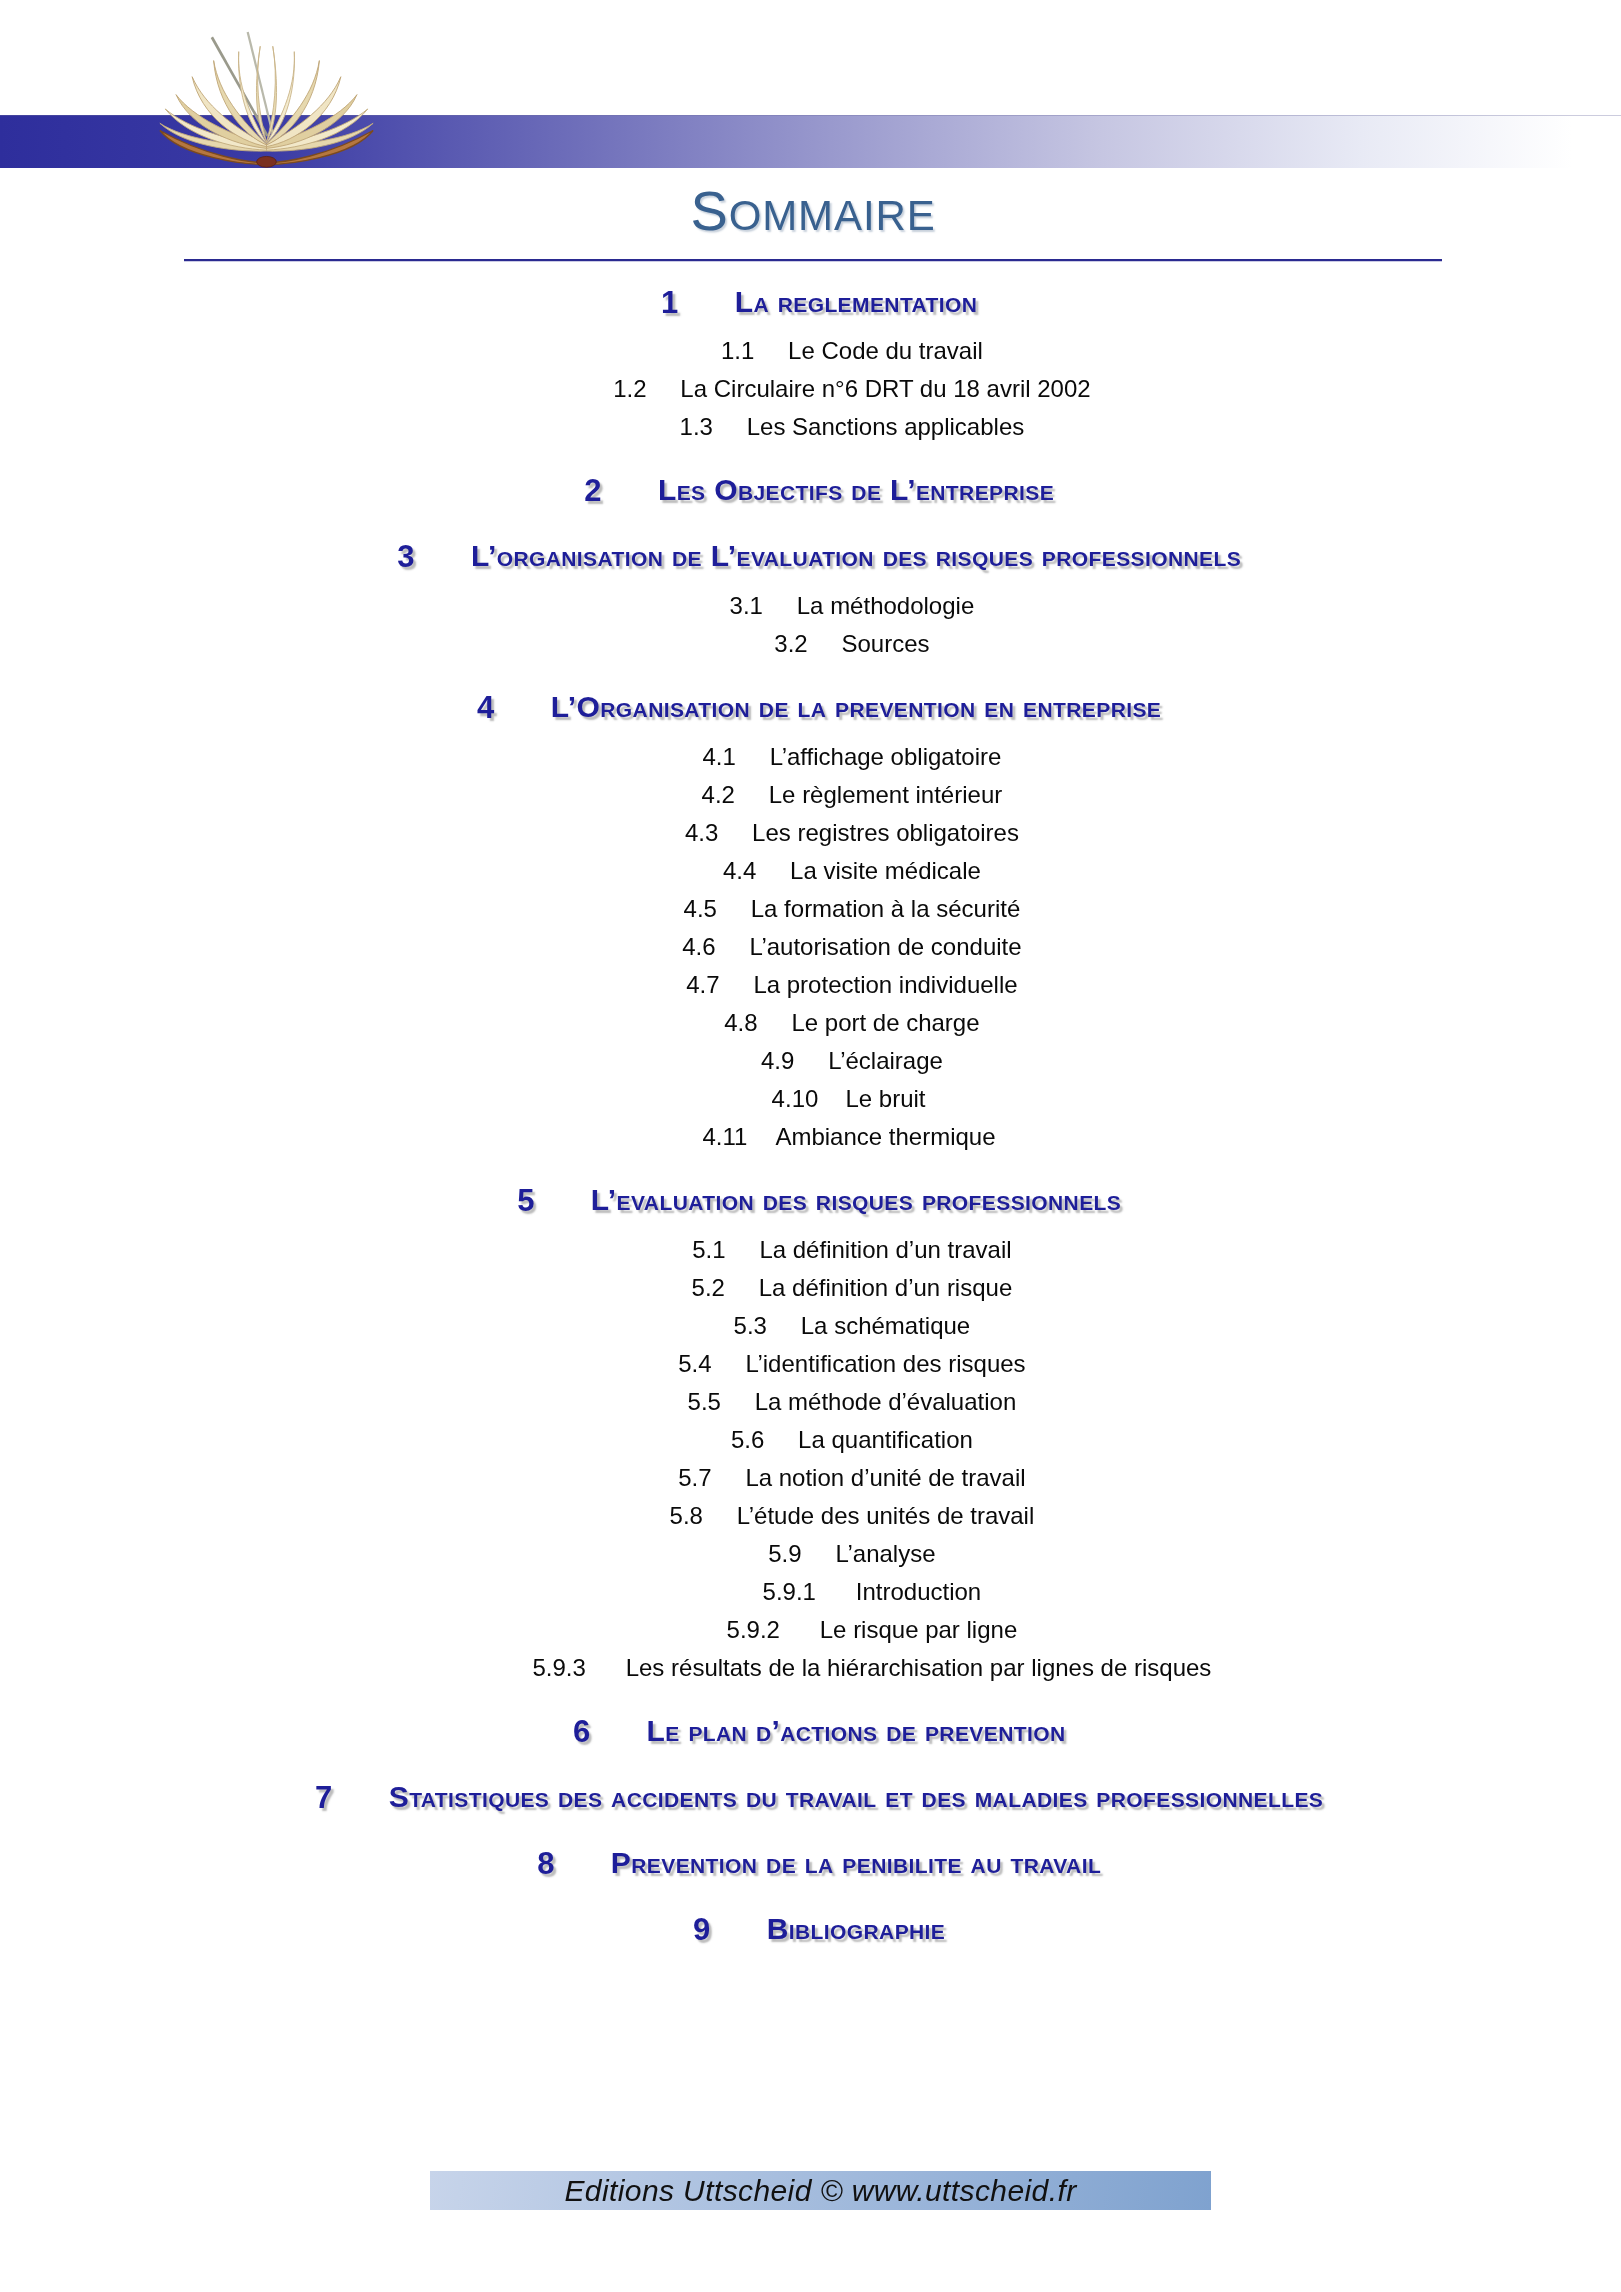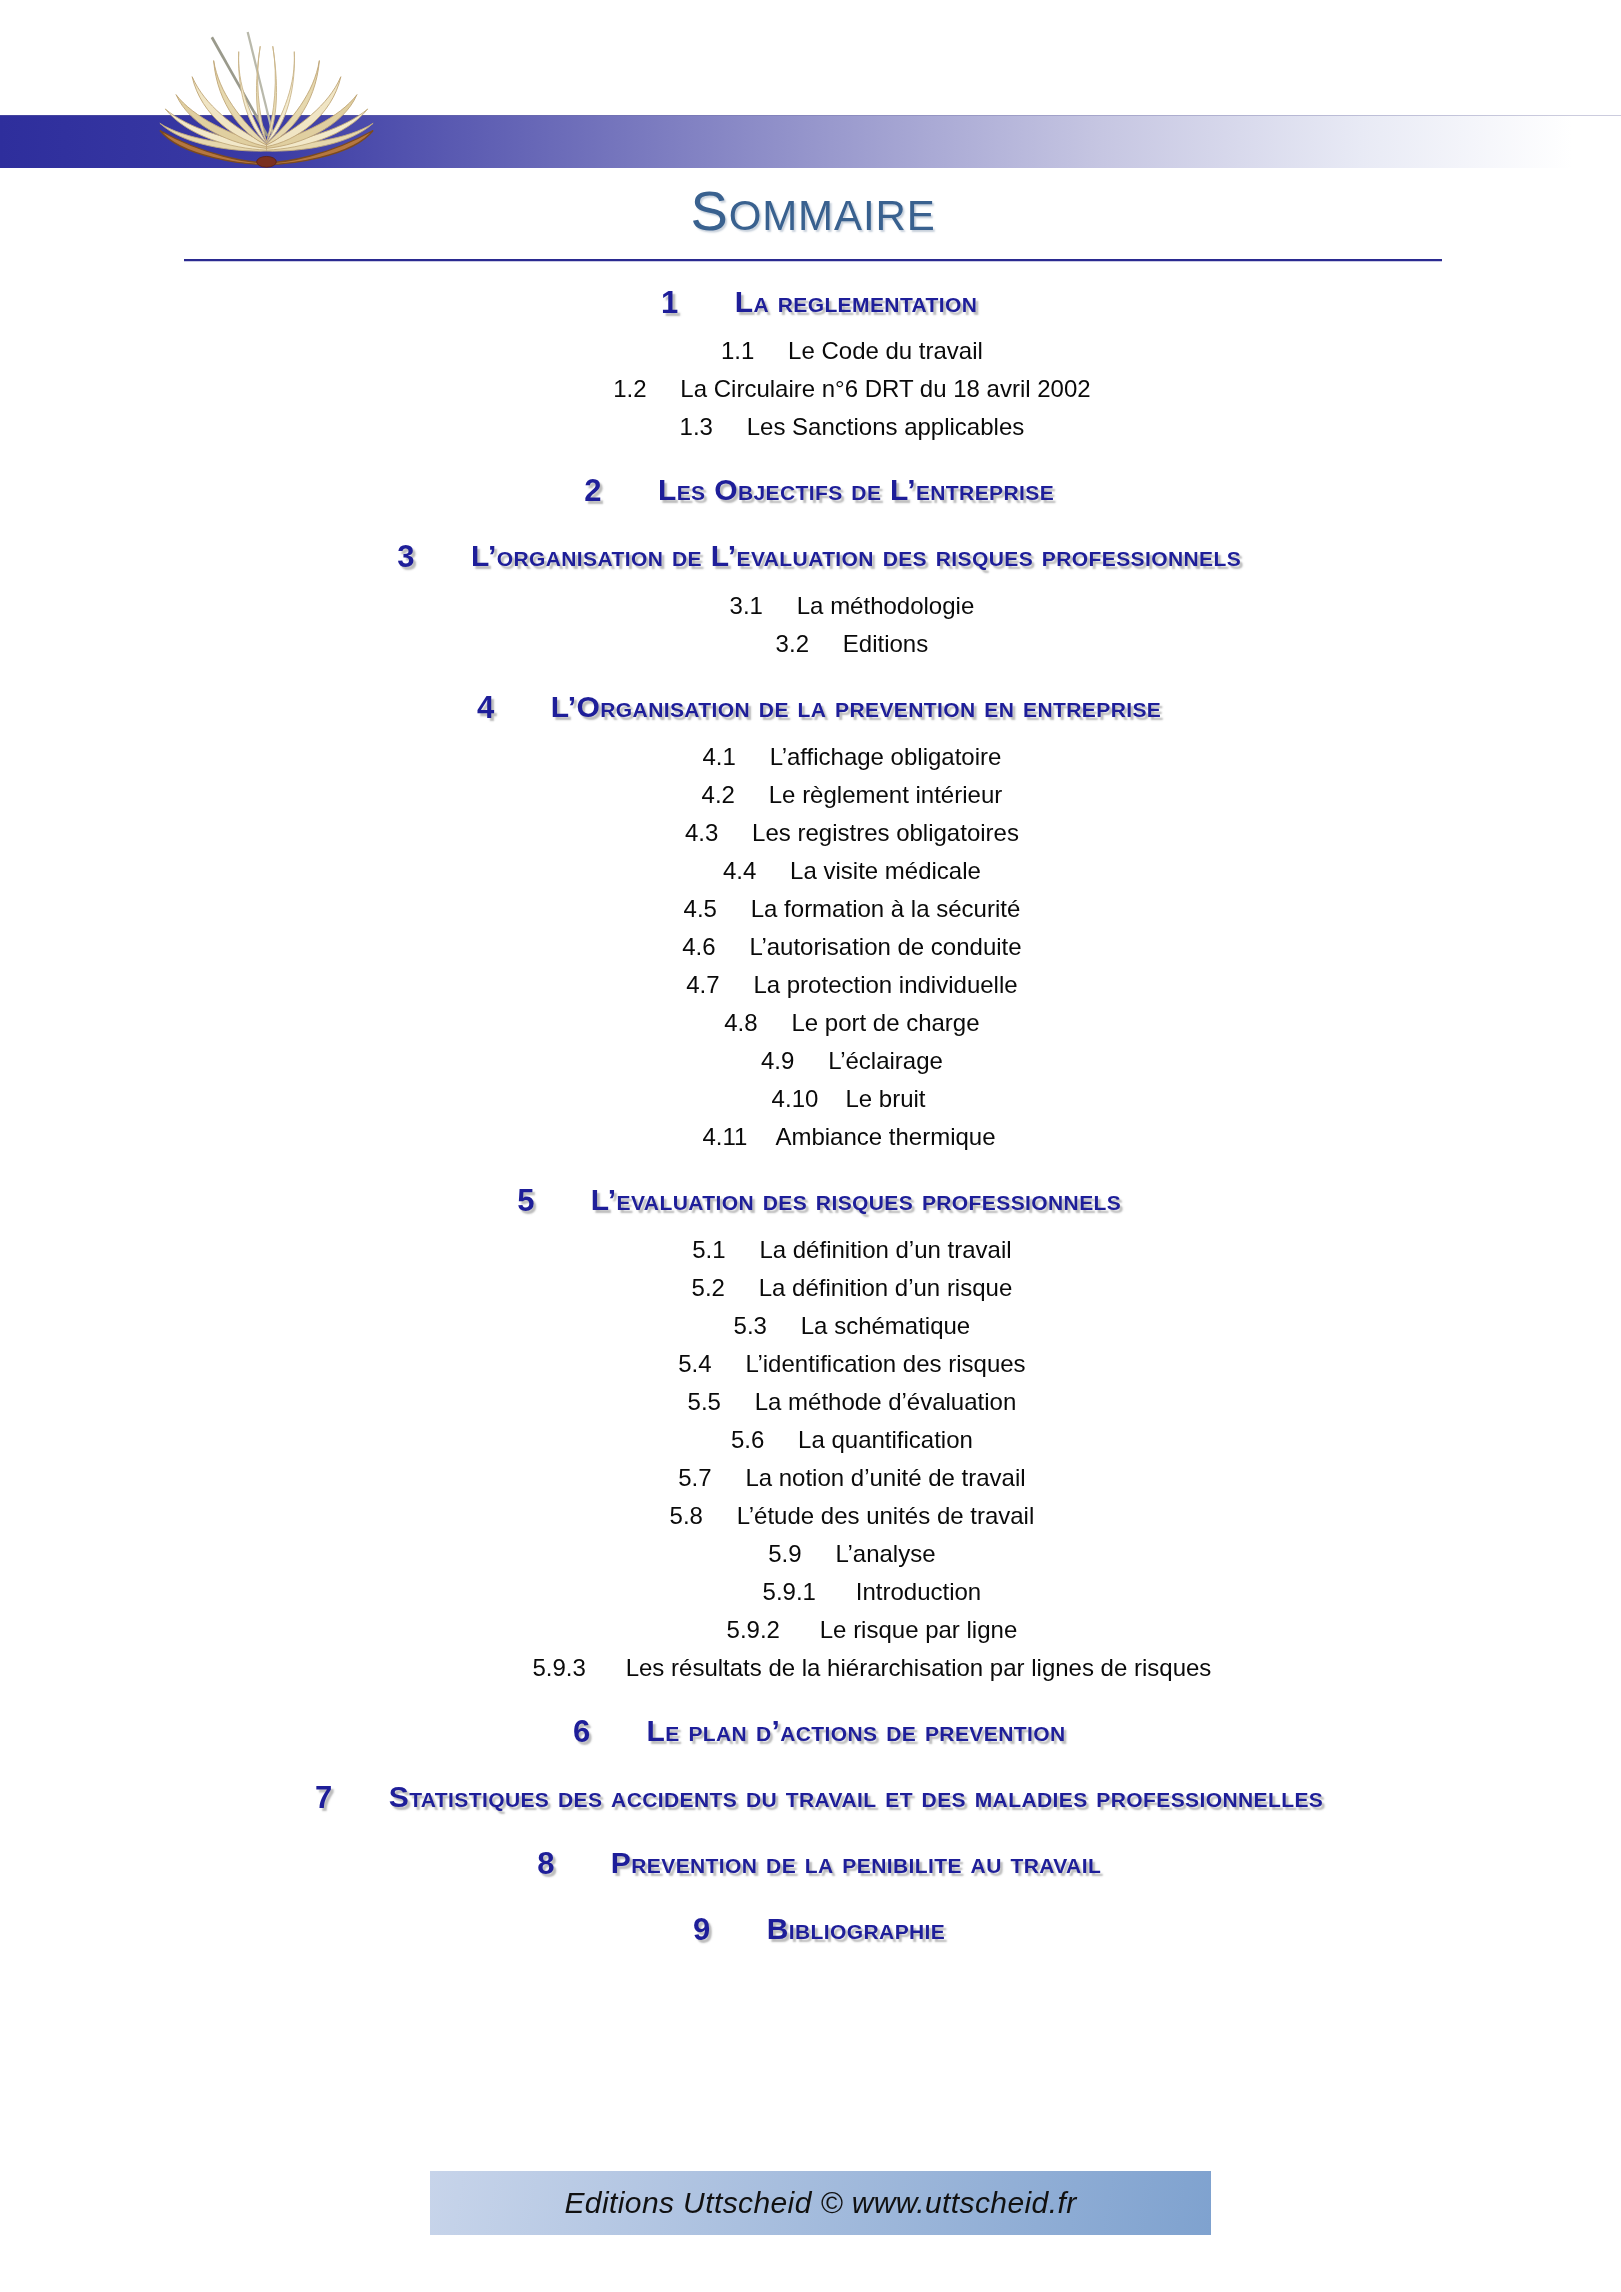--- a/index.html
+++ b/index.html
@@ -43,21 +43,21 @@
     font-size:30px;font-variant:small-caps;letter-spacing:0.4px;line-height:1.55;margin-left:44px;
   }
   .items{margin:5.4px 0 21.5px 0;}
   .item{color:#0a0a0a;font-size:24px;line-height:38px;padding-left:44px;}
   .item-num{display:inline-block;width:101px;}
   .item.sub{padding-left:78px;}
   .item.sub .item-num{width:133px;}
 
   
   .footer-bar{
-    position:absolute;left:430px;top:2171px;width:781px;height:64px;
+    position:absolute;left:430px;top:2171px;width:781px;height:39px;
     background:linear-gradient(100deg,var(--footer-bar-left) 0%,var(--footer-bar-right) 100%);
     display:flex;align-items:center;justify-content:center;
   }
   .footer-text{font-size:30px;font-style:italic;color:#111;letter-spacing:0.4px;}
 </style>
 </head>
 <body>
 
 <div class="page">
 
@@ -101,21 +101,21 @@
         <div class="sec"><span class="sec-num">1</span><span class="sec-title">La reglementation</span></div>
         <div class="items">
           <div class="item"><span class="item-num">1.1</span><span class="item-label">Le Code du travail</span></div>
           <div class="item"><span class="item-num">1.2</span><span class="item-label">La Circulaire n°6 DRT du 18 avril 2002</span></div>
           <div class="item"><span class="item-num">1.3</span><span class="item-label">Les Sanctions applicables</span></div>
         </div>
         <div class="sec"><span class="sec-num">2</span><span class="sec-title">Les Objectifs de L’entreprise</span></div>
         <div class="sec"><span class="sec-num">3</span><span class="sec-title">L’organisation de L’evaluation des risques professionnels</span></div>
         <div class="items">
           <div class="item"><span class="item-num">3.1</span><span class="item-label">La méthodologie</span></div>
-          <div class="item"><span class="item-num">3.2</span><span class="item-label">Editions</span></div>
+          <div class="item"><span class="item-num">3.2</span><span class="item-label">Sources</span></div>
         </div>
         <div class="sec"><span class="sec-num">4</span><span class="sec-title">L’Organisation de la prevention en entreprise</span></div>
         <div class="items">
           <div class="item"><span class="item-num">4.1</span><span class="item-label">L’affichage obligatoire</span></div>
           <div class="item"><span class="item-num">4.2</span><span class="item-label">Le règlement intérieur</span></div>
           <div class="item"><span class="item-num">4.3</span><span class="item-label">Les registres obligatoires</span></div>
           <div class="item"><span class="item-num">4.4</span><span class="item-label">La visite médicale</span></div>
           <div class="item"><span class="item-num">4.5</span><span class="item-label">La formation à la sécurité</span></div>
           <div class="item"><span class="item-num">4.6</span><span class="item-label">L’autorisation de conduite</span></div>
           <div class="item"><span class="item-num">4.7</span><span class="item-label">La protection individuelle</span></div>

